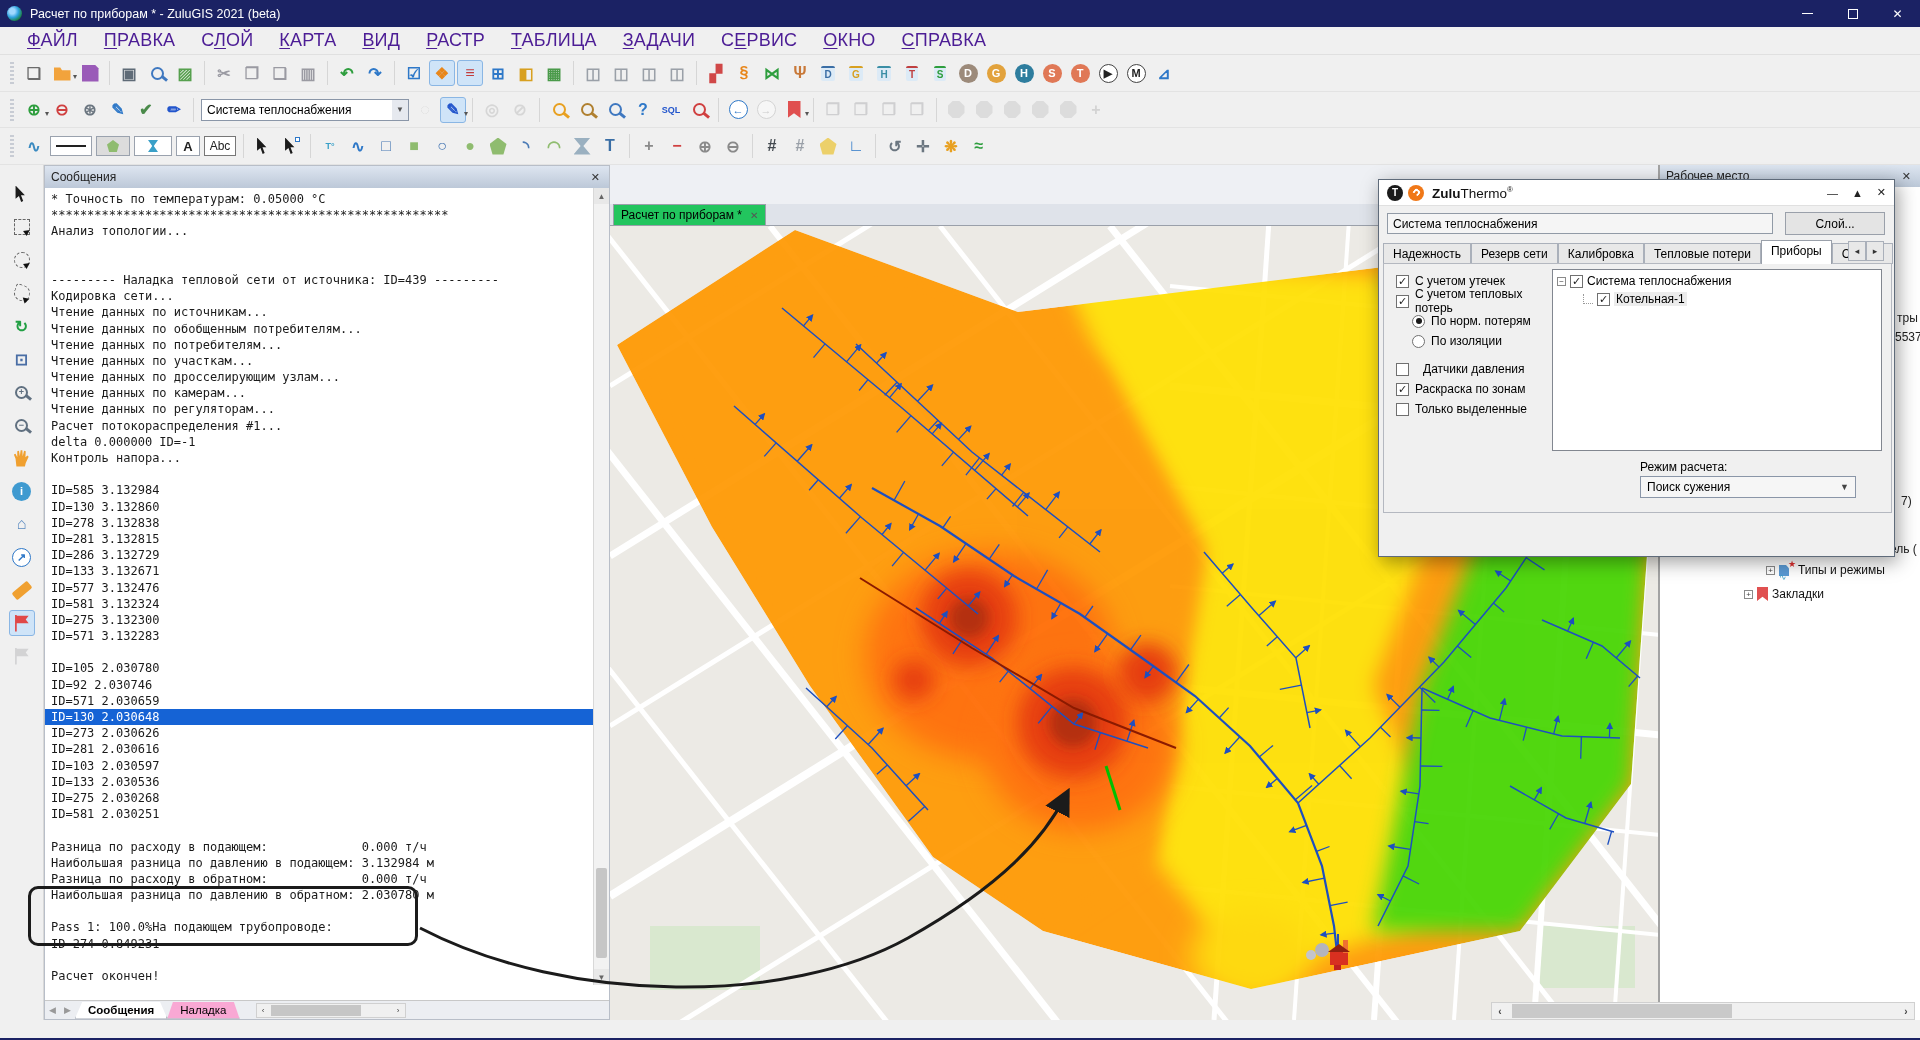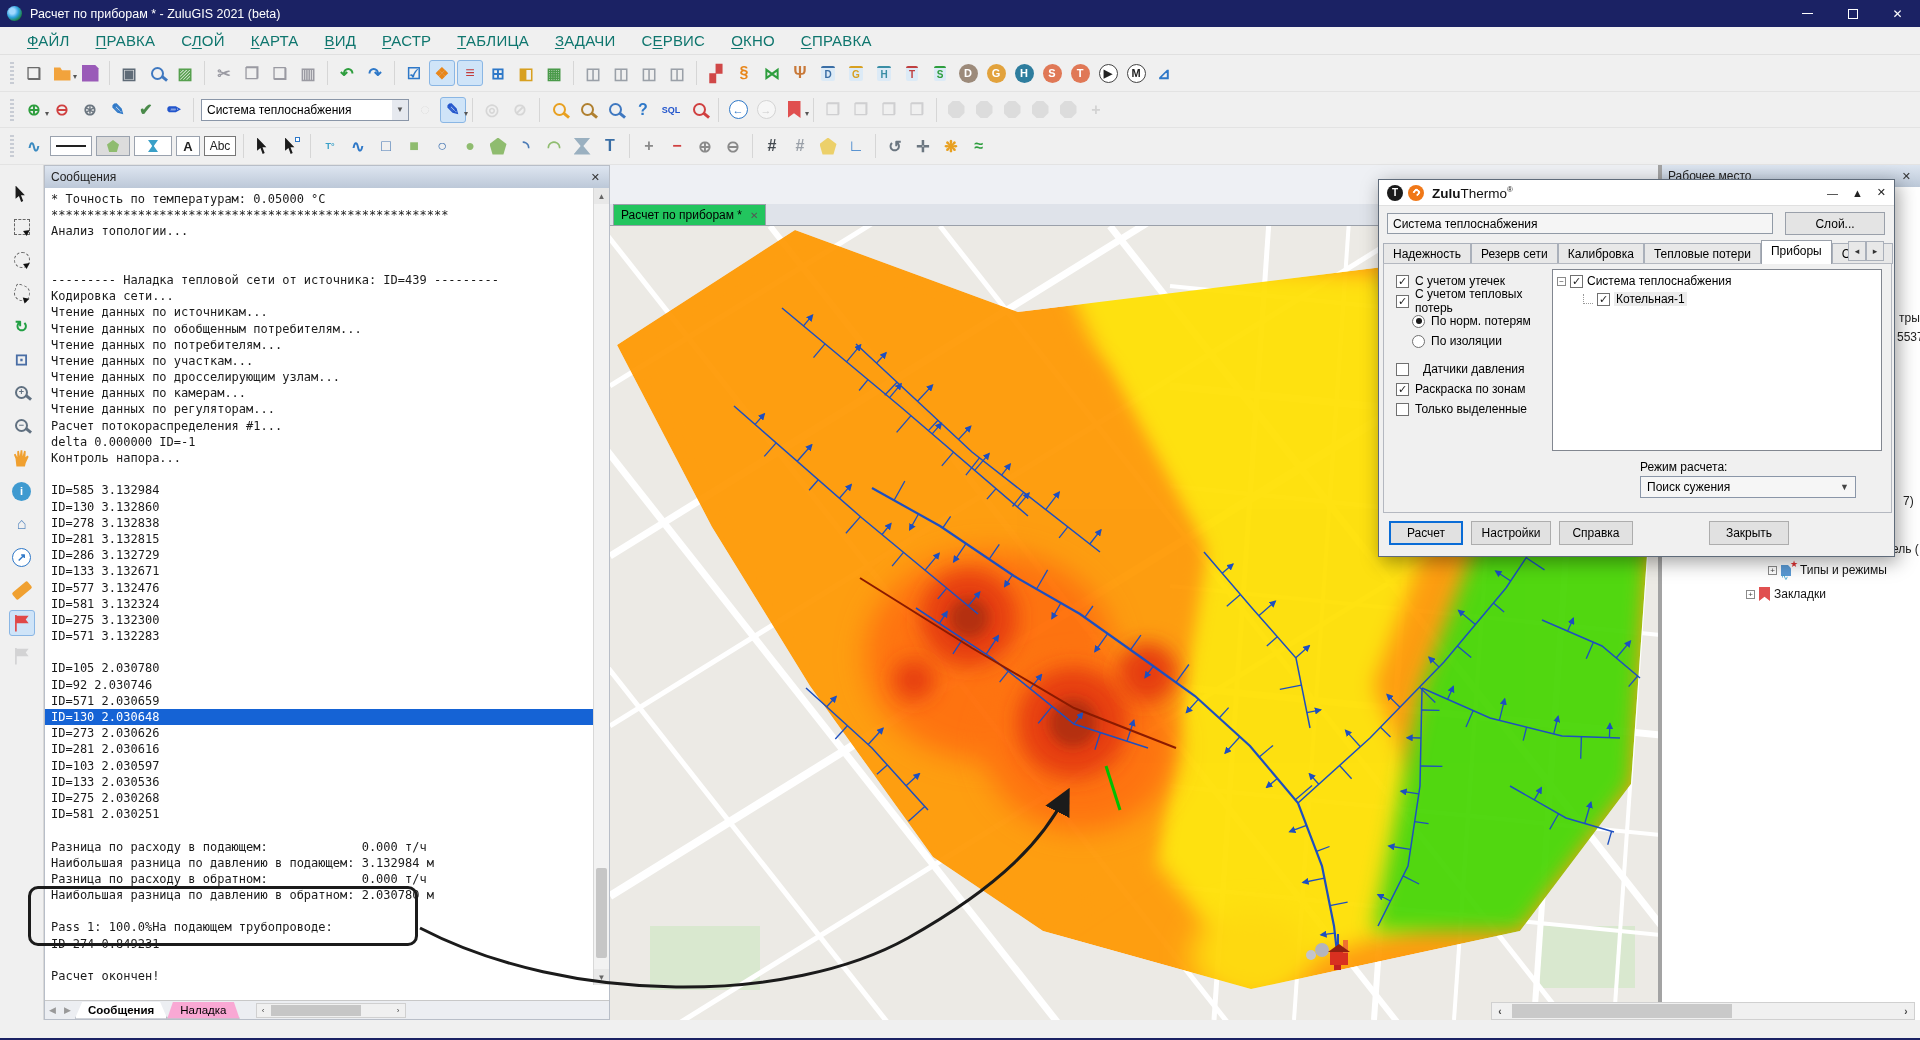--- a/index.html
+++ b/index.html
@@ -15,21 +15,21 @@
   #title-text { font-size:12.5px; }
   #win-controls { margin-left:auto; display:flex; }
   .wbtn { width:45px; height:27px; display:flex; align-items:center; justify-content:center;
           color:#fff; font-size:12px; }
   .wbtn .mini { width:11px; height:1px; background:#fff; display:block; }
   .wbtn .maxi { width:10px; height:10px; border:1px solid #fff; display:block; }
 
   
   #menubar { position:absolute; left:0; top:27px; width:1920px; height:28px; background:#f0f0f0;
              border-bottom:1px solid #e0e0e0; display:flex; align-items:center; padding-left:14px; }
-  .menu-item { font-size:15px; color:#0f766e; padding:5px 13px; letter-spacing:.2px; }
+  .menu-item { font-size:18px; color:#4c1d95; padding:5px 13px; letter-spacing:.2px; }
   .menu-item u { text-underline-offset:2px; }
 
   
   .toolbar { position:absolute; left:0; width:1920px; background:#f0f0f0;
              border-bottom:1px solid #e3e3e3; display:flex; align-items:center; padding-left:10px; }
   #tb1 { top:55px; height:37px; } #tb2 { top:92px; height:36px; } #tb3 { top:128px; height:37px; }
   .grip { width:4px; height:22px; margin-right:6px;
           background:repeating-linear-gradient(180deg,#c8ccd4 0 2px,transparent 2px 4px); }
   .tbi { width:26px; height:26px; margin:0 1px; display:inline-flex; align-items:center;
          justify-content:center; font-size:16px; border:1px solid transparent; border-radius:3px;
@@ -118,21 +118,21 @@
   #map-tabbar { position:absolute; left:610px; top:204px; width:1048px; height:22px; background:#dfe3ea;
                 border-bottom:1px solid #9aa0aa; display:flex; align-items:flex-end; }
   #map-tab { height:21px; background:#22c55e; border:1px solid #9aa0aa; border-bottom:none; margin-left:3px;
              display:flex; align-items:center; padding:0 7px; font-size:12px; gap:8px; }
   #map-tab .tclose { font-size:10px; color:#555; }
   #map-area { position:absolute; left:610px; top:226px; width:1048px; height:794px; background:#edebe6;
               overflow:hidden; }
 
   
   #right-panel { position:absolute; left:1658px; top:165px; width:262px; height:855px; background:#fff;
-                 border-left:4px solid #a3a3a3; }
+                 border-left:2px solid #a3a3a3; }
   .rp-frag { position:absolute; font-size:12px; color:#222; }
   .tree-row { position:absolute; display:flex; align-items:center; gap:4px; font-size:12px; color:#111; }
   .expander { width:9px; height:9px; border:1px solid #8a8a8a; background:#fff; font-size:8px;
               line-height:7px; text-align:center; color:#444; }
   .tr-ico { position:relative; width:15px; height:14px; }
   .tr-ico .pg { position:absolute; left:0; top:2px; width:10px; height:11px; background:#5b9bd5;
                 clip-path:polygon(0 0,70% 0,100% 30%,100% 100%,0 100%); }
   .tr-ico .st { position:absolute; right:-2px; top:-4px; color:#e03030; font-size:9px; }
   .tr-ico .wv { position:absolute; left:0; bottom:-5px; color:#3aa0c8; font-size:9px; }
   .bm-ico { width:11px; height:14px; background:#e05050; clip-path:polygon(0 0,100% 0,100% 100%,50% 70%,0 100%); }
@@ -980,26 +980,20 @@
           <span class="cb">✓</span>
           <span class="lbl selbg">Котельная-1</span>
         </div>
       </div>
       <div id="dlg-mode-label">Режим расчета:</div>
       <div id="dlg-mode">
         <span>Поиск сужения</span>
         <span class="chev">▼</span>
       </div>
     </div>
-    <div id="dlg-btns">
-        <div class="dbtn def" style="left: 10px; width: 74px; top: 0px;">Расчет</div>
-        <div class="dbtn" style="left: 92px; width: 80px; top: 0px;">Настройки</div>
-        <div class="dbtn" style="left: 180px; width: 74px; top: 0px;">Справка</div>
-        <div class="dbtn" style="left: 330px; width: 80px; top: 0px;">Закрыть</div>
-      </div>
   </div>
 
   <div id="ann-box"></div>
   <svg id="ann-arrow">
     <defs>
       <marker id="annHead" viewBox="0 0 10 10" refX="7" refY="5" markerWidth="9" markerHeight="9" orient="auto-start-reverse">
         <path d="M0,0 L10,5 L0,10 z" fill="#1b1b1b"></path>
       </marker>
     </defs>
     <path d="M420,928 C570,1006 790,1004 908,938 C1004,884 1044,838 1066,795" stroke="#1b1b1b" stroke-width="3" fill="none" marker-end="url(#annHead)"></path>

